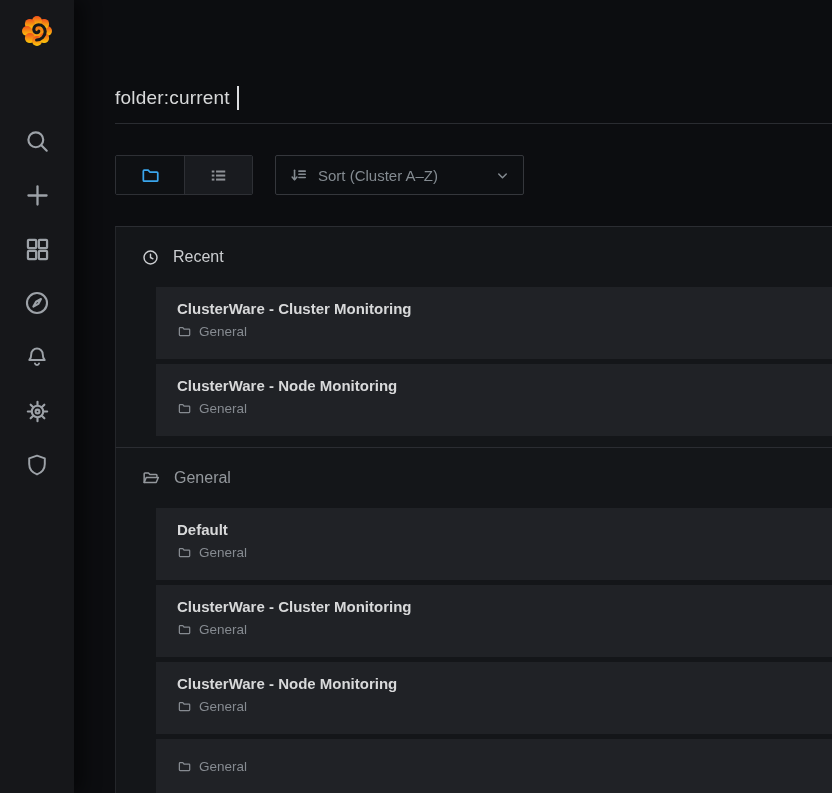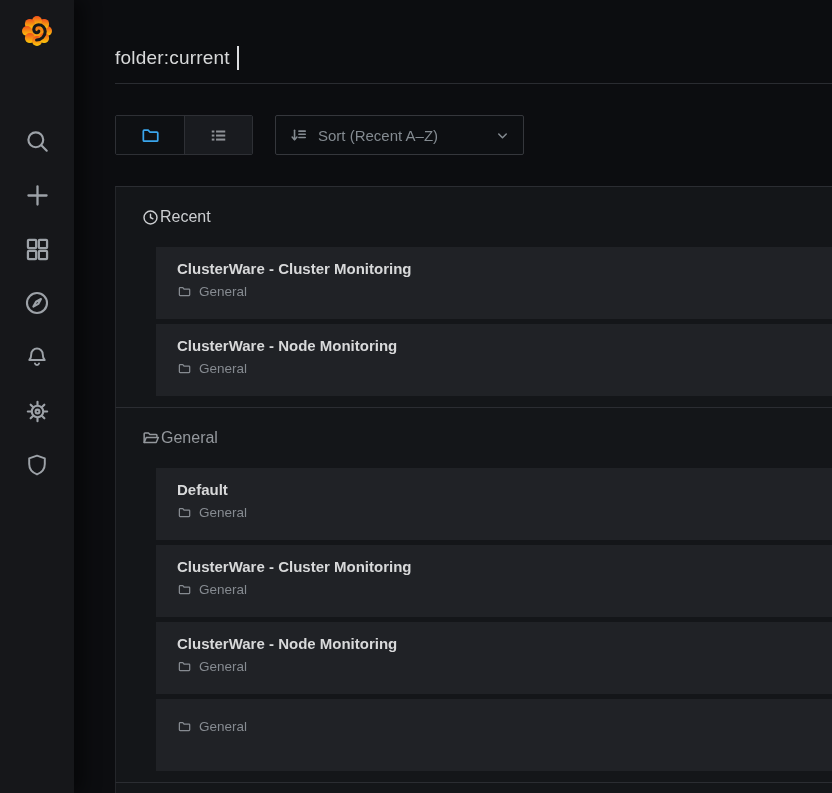--- a/index.html
+++ b/index.html
@@ -12,21 +12,21 @@
              box-shadow:10px 0 16px rgba(0,0,0,.45); position:relative; z-index:2;
              display:flex; flex-direction:column; align-items:center; }
   .logo { width:74px; height:56px; display:flex; align-items:center; justify-content:center;
           cursor:pointer; padding-top:4px; }
   .nav { margin-top:58px; display:flex; flex-direction:column; width:100%; }
   .nav-item { height:54px; display:flex; align-items:center; justify-content:center;
               color:#9da2a8; cursor:pointer; }
   .nav-item svg { display:block; }
 
   
-  .main { flex:1; min-width:0; padding-left:41px; }
+  .main { flex:1; min-width:0; padding-left:41px;margin-top:40px; }
 
   .search-row { padding-top:46px; padding-bottom:13px; border-bottom:1px solid #2a2c31;
                 display:flex; align-items:center; cursor:text; }
   .search-text { font-size:19px; color:#d8d9da; letter-spacing:.2px; }
   .caret { display:inline-block; width:2px; height:24px; background:#dcdde0; margin-left:7px;
            animation:blink 1.1s steps(1) infinite; }
   @keyframes blink { 50% { opacity:0; } }
 
   .toolbar { margin-top:31px; height:40px; display:flex; align-items:stretch; gap:22px; }
 
@@ -38,21 +38,21 @@
 
   .sort-select { width:249px; border:1px solid #35373c; border-radius:2px; background:#0d0f12;
                  display:flex; align-items:center; padding:0 13px; gap:10px;
                  color:#848b91; cursor:pointer; }
   .sort-select .label { font-size:15px; }
   .sort-select .chev { margin-left:auto; display:flex; }
 
   
   .results { margin-top:31px; }
   .section { background:#141619; border-top:1px solid #2b2d32; border-left:1px solid #24262a; }
-  .section-header { height:60px; display:flex; align-items:center; padding-left:25px; 
+  .section-header { height:60px; display:flex; align-items:center; padding-left:25px; gap:13px;
                     cursor:pointer; color:#ccced1; }
   .section.muted .section-header { color:#94989d; }
   .section-label { font-size:16px; }
   .section-items { padding-left:40px; padding-bottom:6px; }
   .card { height:72px; background:#202226; margin-bottom:5px; padding:13px 0 0 21px;
           cursor:pointer; }
   .card-title { font-size:15px; font-weight:700; color:#d8d9da; }
   .card-meta { margin-top:7px; display:flex; align-items:center; gap:7px; color:#868b91; }
   .card-meta .tag { font-size:13.5px; }
   .section-stub { height:18px; background:#141619; border-top:1px solid #2b2d32;
@@ -160,21 +160,21 @@
         </svg>
       </div>
     </div>
 
     <div class="sort-select">
       <svg width="19" height="19" viewBox="0 0 24 24" fill="none" stroke="currentColor" stroke-width="2">
         <path d="M7 5.5v11.5"></path>
           <path d="M4 14l3 3.4 3-3.4"></path>
         <path d="M12.5 6.5h8M12.5 10.5h8M12.5 14.5h8"></path>
       </svg>
-      <span class="label">Sort (Recent A–Z)</span>
+      <span class="label">Sort (Cluster A–Z)</span>
       <span class="chev">
         <svg width="15" height="15" viewBox="0 0 24 24" fill="none" stroke="currentColor" stroke-width="2.4">
           <path d="M6 9.5l6 6 6-6"></path>
         </svg>
       </span>
     </div>
   </div>
 
   <div class="results">
     <section class="section">

